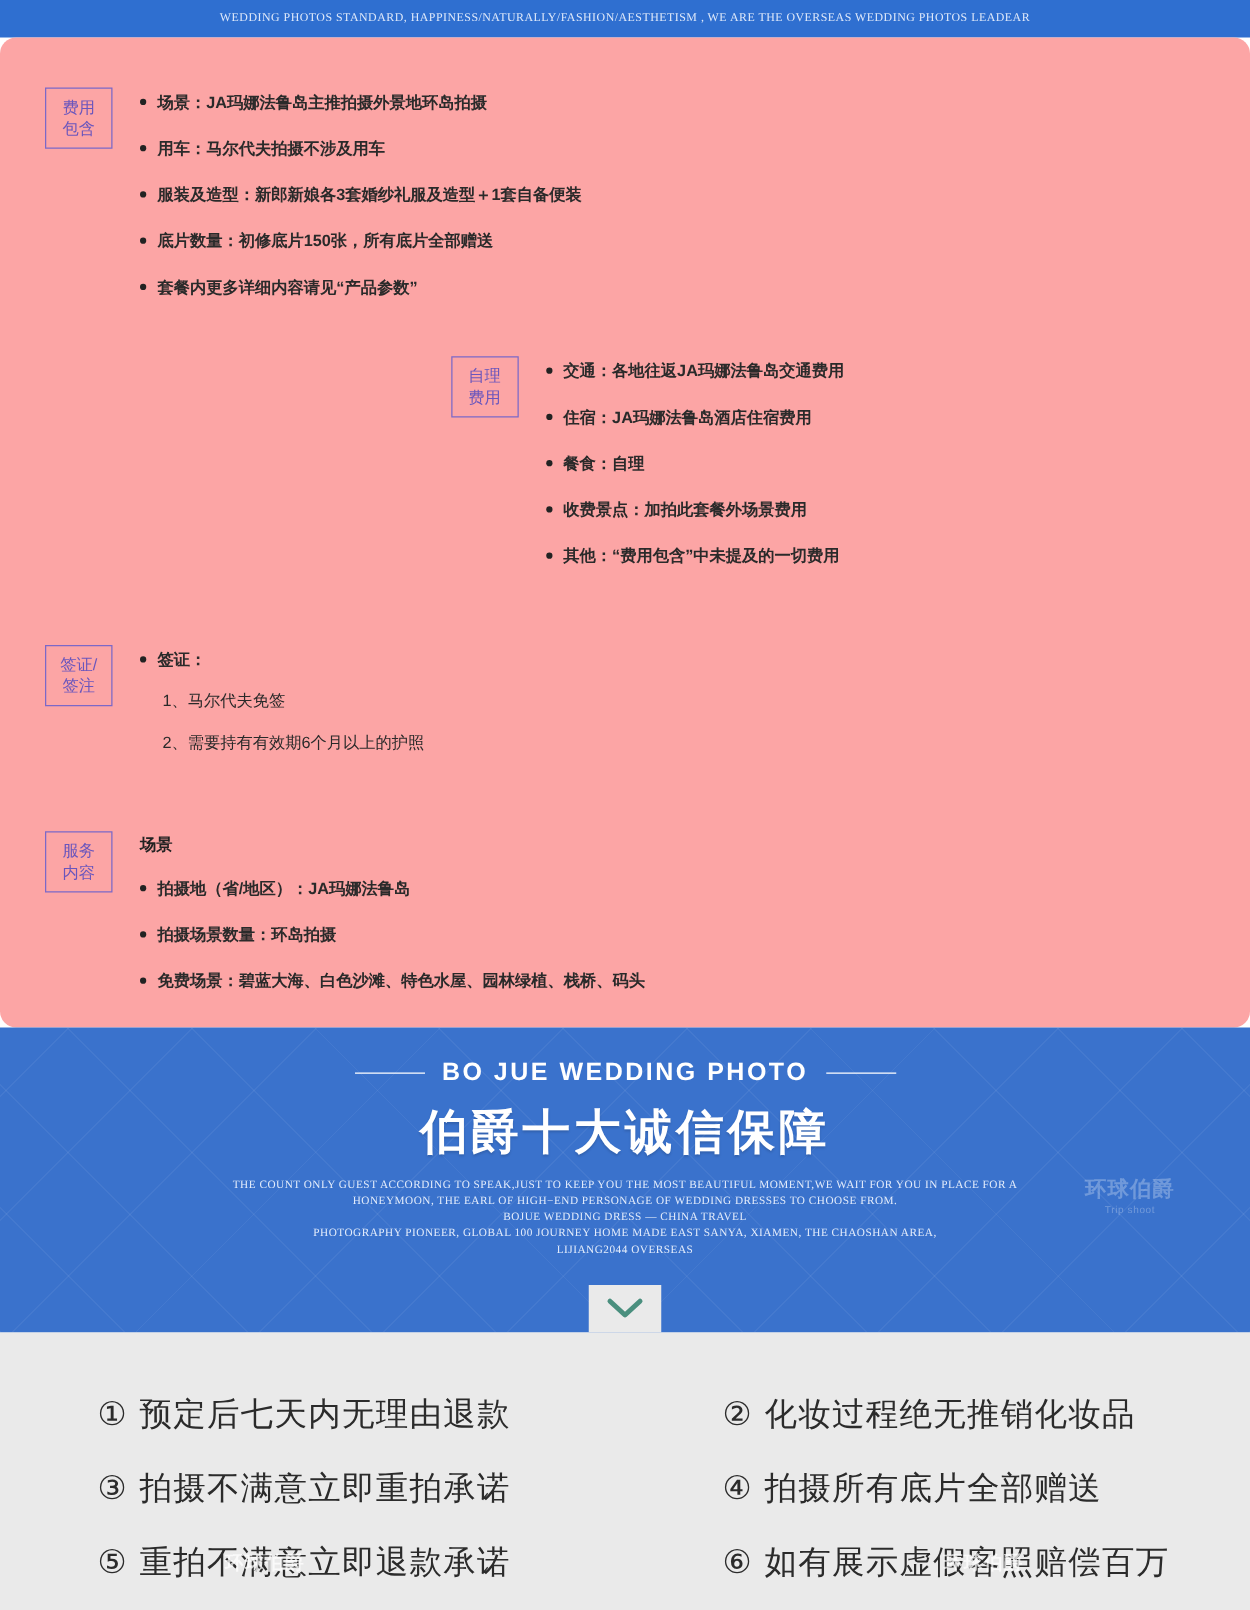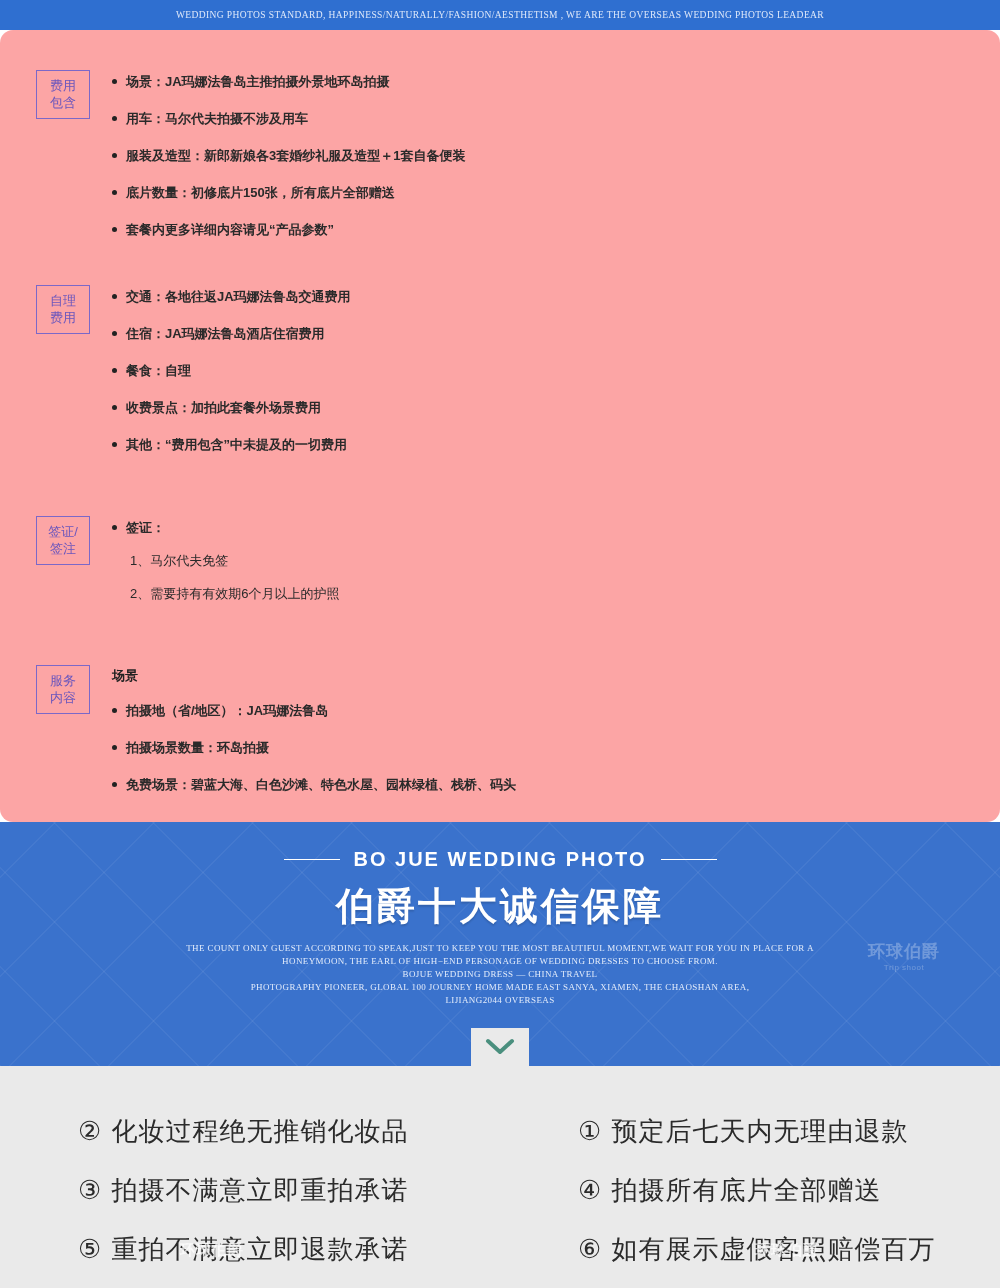--- a/index.html
+++ b/index.html
@@ -195,21 +195,21 @@
       </div>
       <div class="items">
         <div class="item"><span class="dot"></span><b>场景：JA玛娜法鲁岛主推拍摄外景地环岛拍摄</b></div>
         <div class="item"><span class="dot"></span><b>用车：马尔代夫拍摄不涉及用车</b></div>
         <div class="item"><span class="dot"></span><b>服装及造型：新郎新娘各3套婚纱礼服及造型＋1套自备便装</b></div>
         <div class="item"><span class="dot"></span><b>底片数量：初修底片150张，所有底片全部赠送</b></div>
         <div class="item"><span class="dot"></span><b>套餐内更多详细内容请见“产品参数”</b></div>
       </div>
     </div>
 
-    <div class="row" style="margin-top:46px;">
+    <div class="row" style="margin-top:46px;justify-content:center;">
       <div class="tag">
         <span>自理</span>
         <span>费用</span>
       </div>
       <div class="items">
         <div class="item"><span class="dot"></span><b>交通：各地往返JA玛娜法鲁岛交通费用</b></div>
         <div class="item"><span class="dot"></span><b>住宿：JA玛娜法鲁岛酒店住宿费用</b></div>
         <div class="item"><span class="dot"></span><b>餐食：自理</b></div>
         <div class="item"><span class="dot"></span><b>收费景点：加拍此套餐外场景费用</b></div>
         <div class="item"><span class="dot"></span><b>其他：“费用包含”中未提及的一切费用</b></div>
@@ -267,22 +267,22 @@
       <svg width="30" height="18" viewBox="0 0 30 18">
           <path d="M3 3 L15 14 L27 3" fill="none" stroke="#4a8f7e" stroke-width="4" stroke-linecap="round" stroke-linejoin="round"></path>
         </svg>
     </div>
   </div>
 
   <div class="guarantee">
     <div class="gwm gwm-1">环球伯爵</div>
     <div class="gwm gwm-2">环球伯爵</div>
     <div class="g-grid">
+      <div class="g-item">① 预定后七天内无理由退款</div>
       <div class="g-item">② 化妆过程绝无推销化妆品</div>
-      <div class="g-item">① 预定后七天内无理由退款</div>
       <div class="g-item">③ 拍摄不满意立即重拍承诺</div>
       <div class="g-item">④ 拍摄所有底片全部赠送</div>
       <div class="g-item">⑤ 重拍不满意立即退款承诺</div>
       <div class="g-item">⑥ 如有展示虚假客照赔偿百万</div>
       <div class="g-item">⑦ 拍摄之前无条件更换套餐</div>
       <div class="g-item">⑧ 拍摄当天全程一对一服务</div>
 
     </div>
   </div>
 

